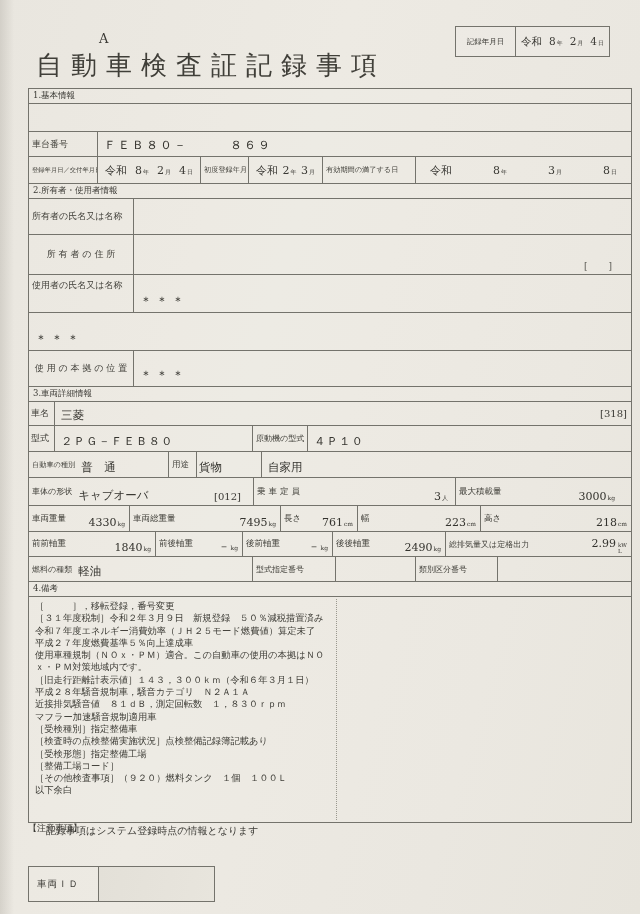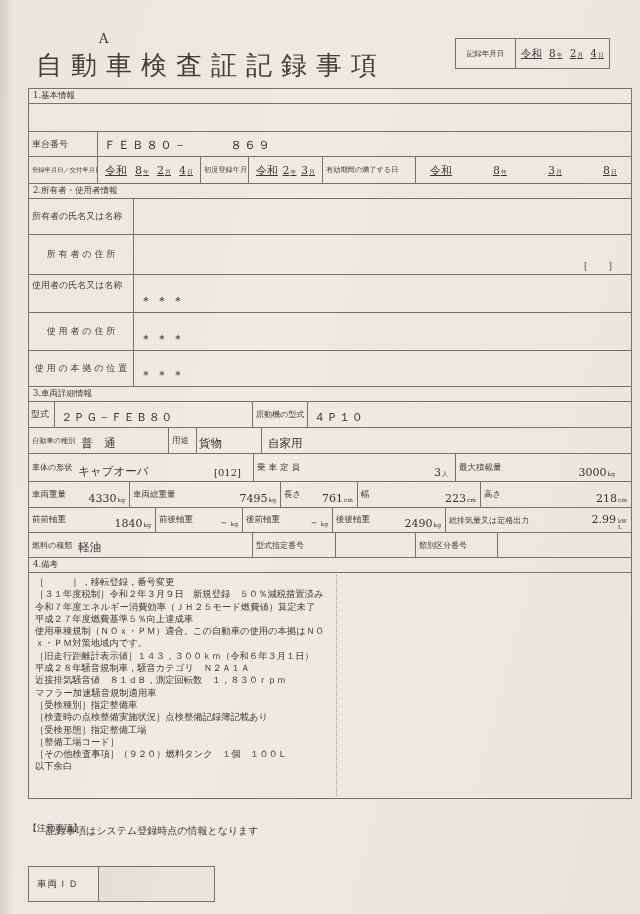--- a/index.html
+++ b/index.html
@@ -23,21 +23,21 @@
     background:linear-gradient(90deg,rgba(110,105,95,.18),rgba(110,105,95,0));
     pointer-events:none;
   }
   
   .corner-mark{position:absolute;left:99px;top:31px;font-size:13px;}
   .doc-title{
     position:absolute;left:36px;top:48px;
     font-size:26px;letter-spacing:9px;white-space:nowrap;color:#403f39;
   }
   .rec-box{
-    position:absolute;left:455px;top:38px;width:155px;height:31px;
+    position:absolute;left:455px;top:26px;width:155px;height:31px;
     border:1px solid var(--bc);display:flex;box-sizing:border-box;background:rgba(255,255,255,.08);
   }
   .rec-box .lab-cell{
     width:60px;border-right:1px solid var(--bc);display:flex;align-items:center;justify-content:center;
     font-size:7.5px;box-sizing:border-box;
   }
   .rec-box .date-cell{flex:1;}
   
   .sheet{
     position:absolute;left:28px;top:88px;width:604px;
@@ -72,21 +72,21 @@
   .u{font-size:6px;margin-left:1px;}
   .ustack{
     display:inline-flex;flex-direction:column;font-size:5.5px;line-height:5.5px;
     margin-left:2px;vertical-align:baseline;text-align:left;
   }
   .code{align-self:center;margin-left:auto;font-size:10px;padding-right:4px;white-space:nowrap;}
   .code2{align-self:flex-end;margin-left:auto;font-size:10px;padding:0 12px 3px 0;white-space:nowrap;}
   .stars{letter-spacing:4px;font-size:12px;}
   .datec{
     display:flex;align-items:center;justify-content:space-between;
-    padding:0 7px;font-size:11px;white-space:nowrap;text-decoration:underline;
+    padding:0 7px;font-size:11px;white-space:nowrap;
   }
   .nu{display:inline-flex;align-items:baseline;}
   .bracket{position:absolute;right:18px;bottom:1px;font-size:9px;letter-spacing:1px;color:#55544e;}
   
   .remarks{position:relative;height:225px;border-bottom:none;box-sizing:border-box;padding:3px 0 0 6px;}
   .remarks .divider{
     position:absolute;left:307px;top:2px;bottom:2px;width:0;
     border-left:1px dotted #9a988f;
   }
   .rline{font-size:9.3px;line-height:12.3px;white-space:nowrap;color:#3c3b35;}
@@ -226,39 +226,45 @@
     <div class="trow" style="height:38px">
       <div class="cell" style="width:105px">
         <span class="lbl f9" style="align-self:flex-start;padding-top:4px;">使用者の氏名又は名称</span>
       </div>
       <div class="cell last">
         <span class="val stars">＊＊＊</span>
       </div>
     </div>
 
     <div class="trow" style="height:38px">
-      <div class="cell" style="width:105px">
-        <span class="lbl f9 ctr">使 用 者 の 住 所</span>
-      </div>
       <div class="cell last">
         <span class="val stars">＊＊＊</span>
       </div>
     </div>
 
     <div class="trow" style="height:36px">
       <div class="cell" style="width:105px">
         <span class="lbl f9 ctr">使 用 の 本 拠 の 位 置</span>
       </div>
       <div class="cell last">
         <span class="val stars">＊＊＊</span>
       </div>
     </div>
 
     <div class="shead">3.車両詳細情報</div>
 
+    <div class="trow" style="height:24px">
+      <div class="cell" style="width:26px">
+        <span class="lbl f9" style="padding-left:2px;">車名</span>
+      </div>
+      <div class="cell last">
+        <span class="val">三菱</span>
+        <span class="code">[318]</span>
+      </div>
+    </div>
 
     <div class="trow" style="height:26px">
       <div class="cell" style="width:26px">
         <span class="lbl f9" style="padding-left:2px;">型式</span>
       </div>
       <div class="cell" style="width:198px">
         <span class="val" style="letter-spacing:1px;">２ＰＧ－ＦＥＢ８０</span>
       </div>
       <div class="cell" style="width:55px">
         <span class="lbl f8">原動機の型式</span>

